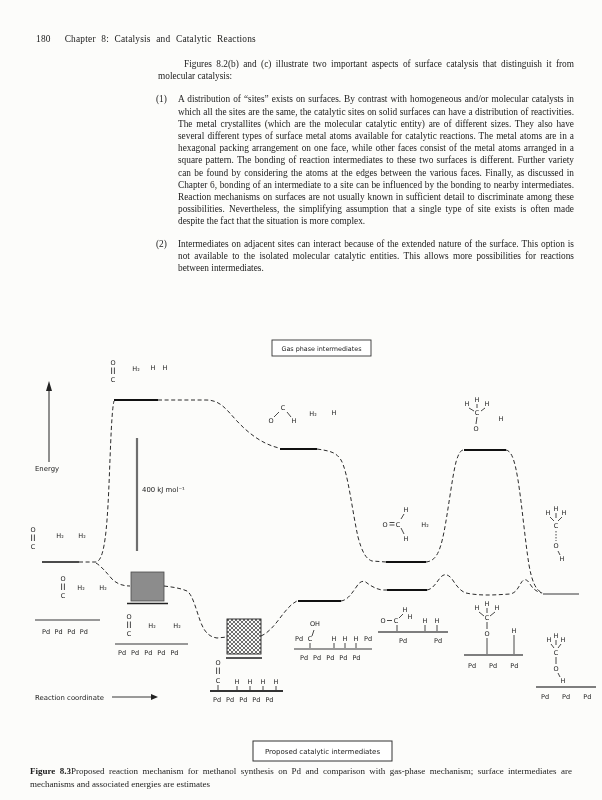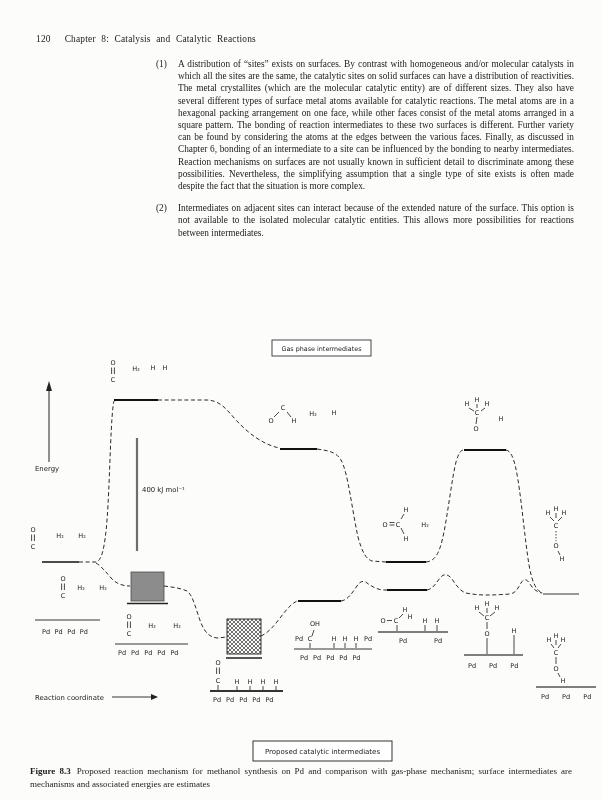--- a/index.html
+++ b/index.html
@@ -19,38 +19,39 @@
     font-size:9.3px;line-height:12.2px;text-align:justify;
   }
   .intro{margin:0 0 11px 0;text-indent:26px;}
   .item{position:relative;padding-left:20px;margin:0 0 10px 0;}
   .item .num{position:absolute;left:-2px;top:0;}
   .figwrap{position:absolute;left:0;top:0;width:602px;height:800px;}
   .caption{
     position:absolute;left:30px;top:765px;width:542px;
     font-size:9px;line-height:12.8px;text-align:justify;
   }
-  .caption .cb{font-weight:bold;margin-right:6px;}
+  .caption .cb{font-weight:bold;margin-right:0;}
   
   .fl{font-family:"DejaVu Sans",sans-serif;font-size:6.5px;fill:#1a1a1a;}
   .fl2{font-family:"DejaVu Sans",sans-serif;font-size:6.9px;fill:#1a1a1a;}
   .boxlab{font-family:"DejaVu Sans",sans-serif;fill:#1a1a1a;}
   svg .lvl{stroke:#111;stroke-width:2.2;}
   svg .dash{fill:none;stroke:#2a2a2a;stroke-width:1;stroke-dasharray:4 2.6;}
   svg .bond{stroke:#1a1a1a;stroke-width:.8;}
   svg .surf{stroke:#777;stroke-width:1.7;}
 </style>
 </head>
 <body>
 
 <div class="hdr">
-  <span class="pg">120</span><span>Chapter 8:  Catalysis  and  Catalytic  Reactions</span>
+  <span class="pg">180</span><span>Chapter 8:  Catalysis  and  Catalytic  Reactions</span>
 </div>
 
 <div class="content">
+  <p class="intro">Figures 8.2(b) and (c) illustrate two important aspects of surface catalysis that distinguish it from molecular catalysis:</p>
   <div class="item">
     <span class="num">(1)</span>
     <span>A distribution of “sites” exists on surfaces. By contrast with homogeneous and/or molecular catalysts in which all the sites are the same, the catalytic sites on solid surfaces can have a distribution of reactivities. The metal crystallites (which are the molecular catalytic entity) are of different sizes. They also have several different types of surface metal atoms available for catalytic reactions. The metal atoms are in a hexagonal packing arrangement on one face, while other faces consist of the metal atoms arranged in a square pattern. The bonding of reaction intermediates to these two surfaces is different. Further variety can be found by considering the atoms at the edges between the various faces. Finally, as discussed in Chapter 6, bonding of an intermediate to a site can be influenced by the bonding to nearby intermediates. Reaction mechanisms on surfaces are not usually known in sufficient detail to discriminate among these possibilities. Nevertheless, the simplifying assumption that a single type of site exists is often made despite the fact that the situation is more complex.</span>
   </div>
   <div class="item">
     <span class="num">(2)</span>
     <span>Intermediates on adjacent sites can interact because of the extended nature of the surface. This option is not available to the isolated molecular catalytic entities. This allows more possibilities for reactions between intermediates.</span>
   </div>
 </div>
 

